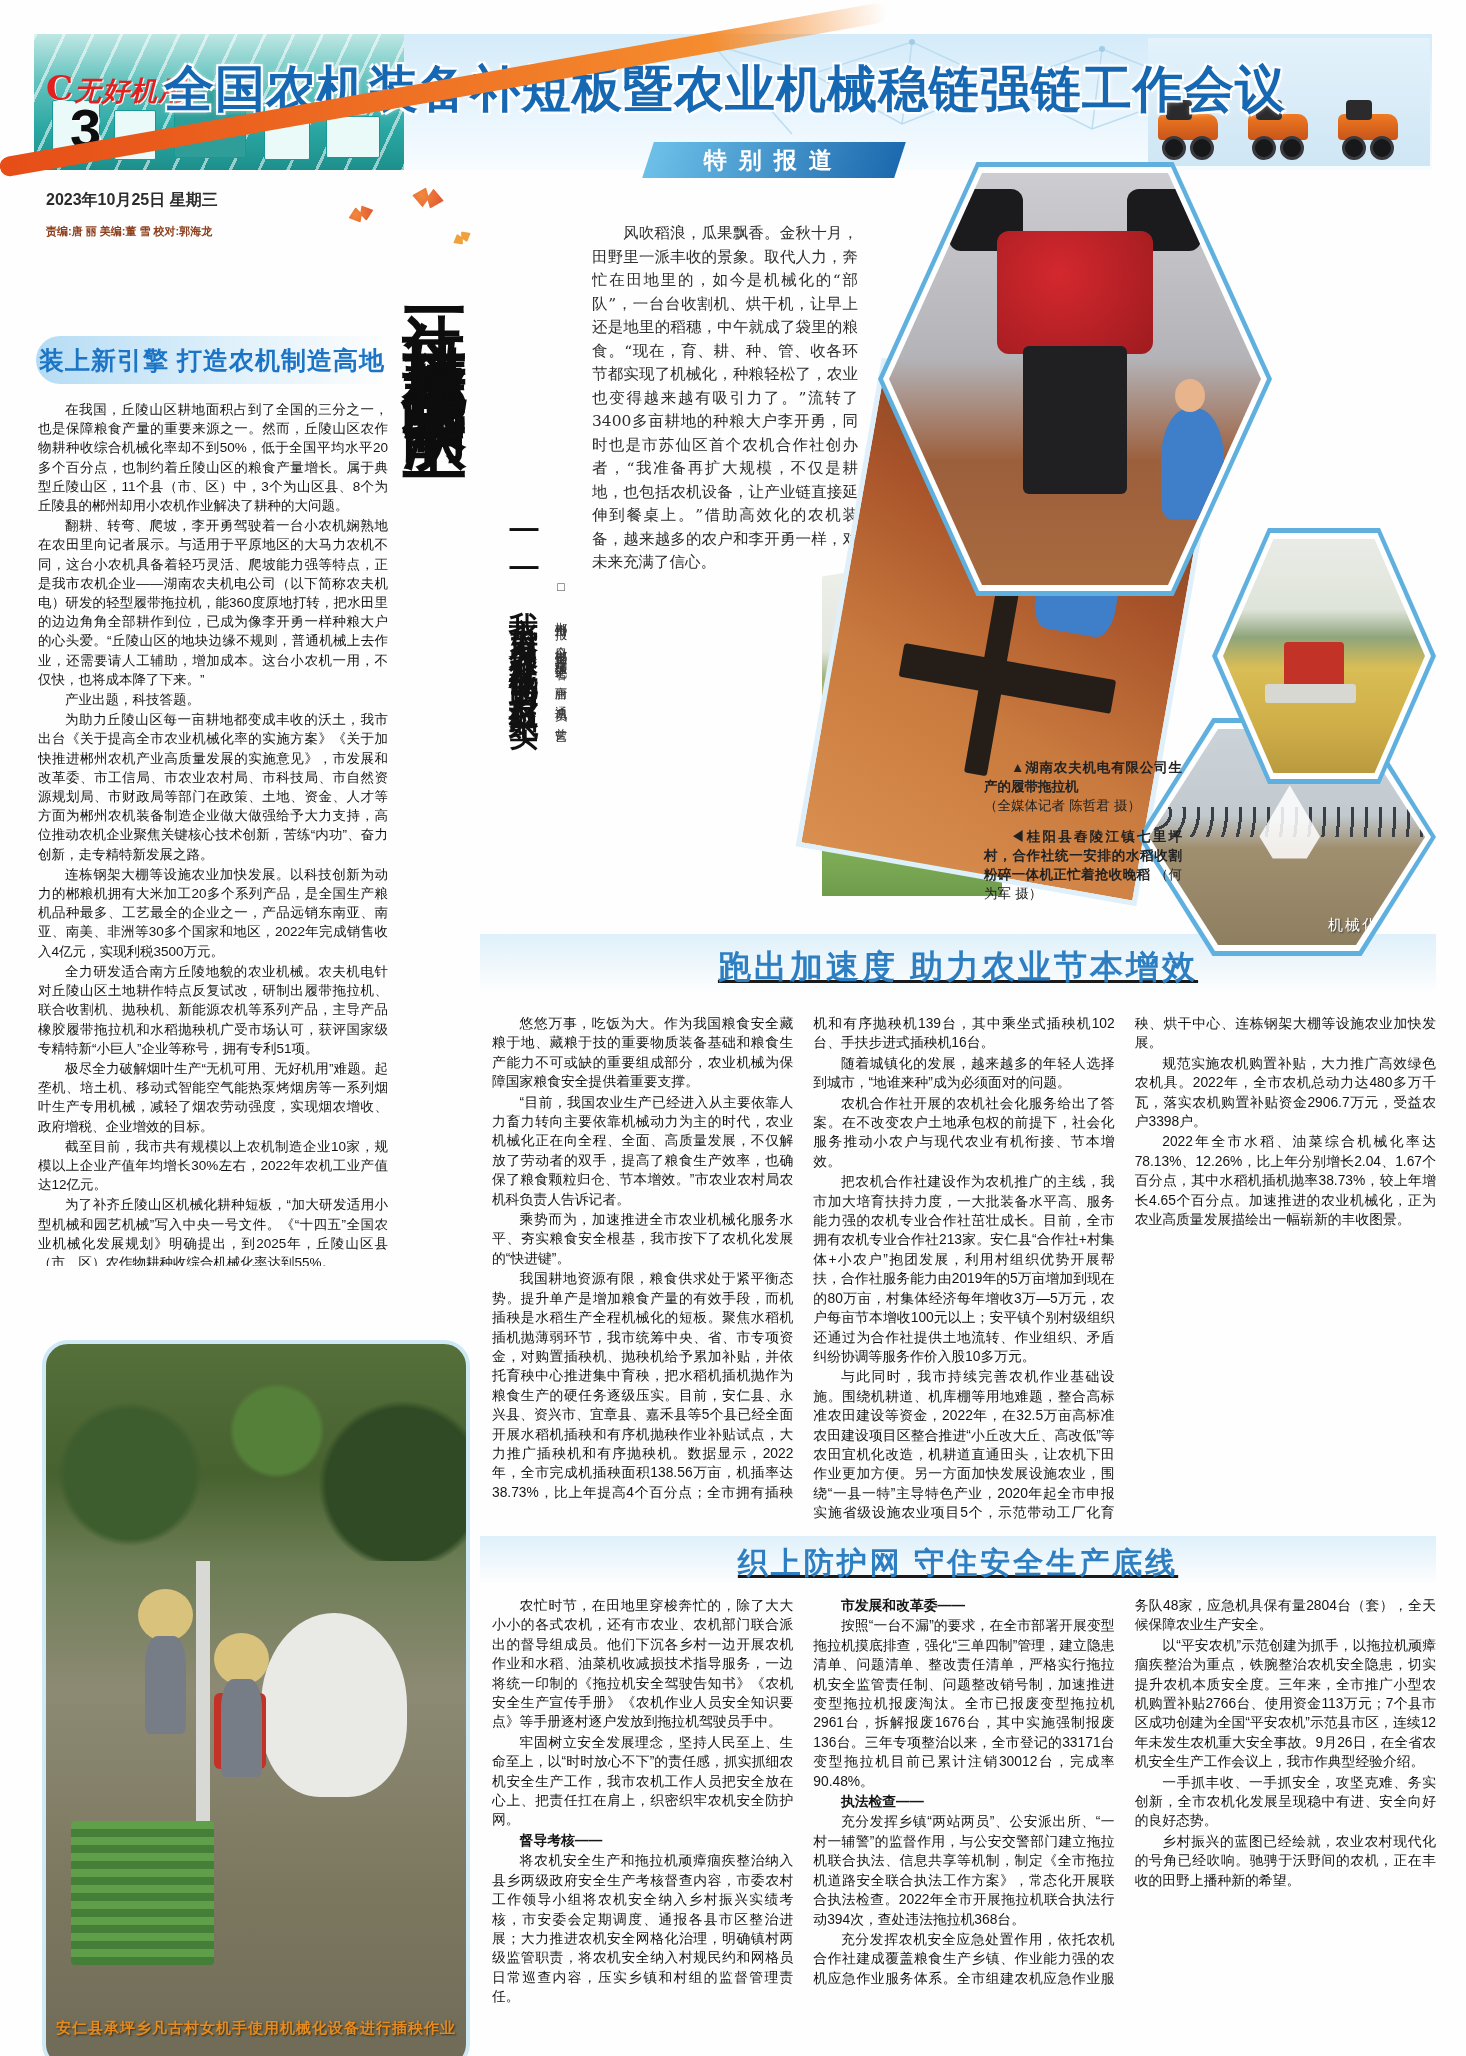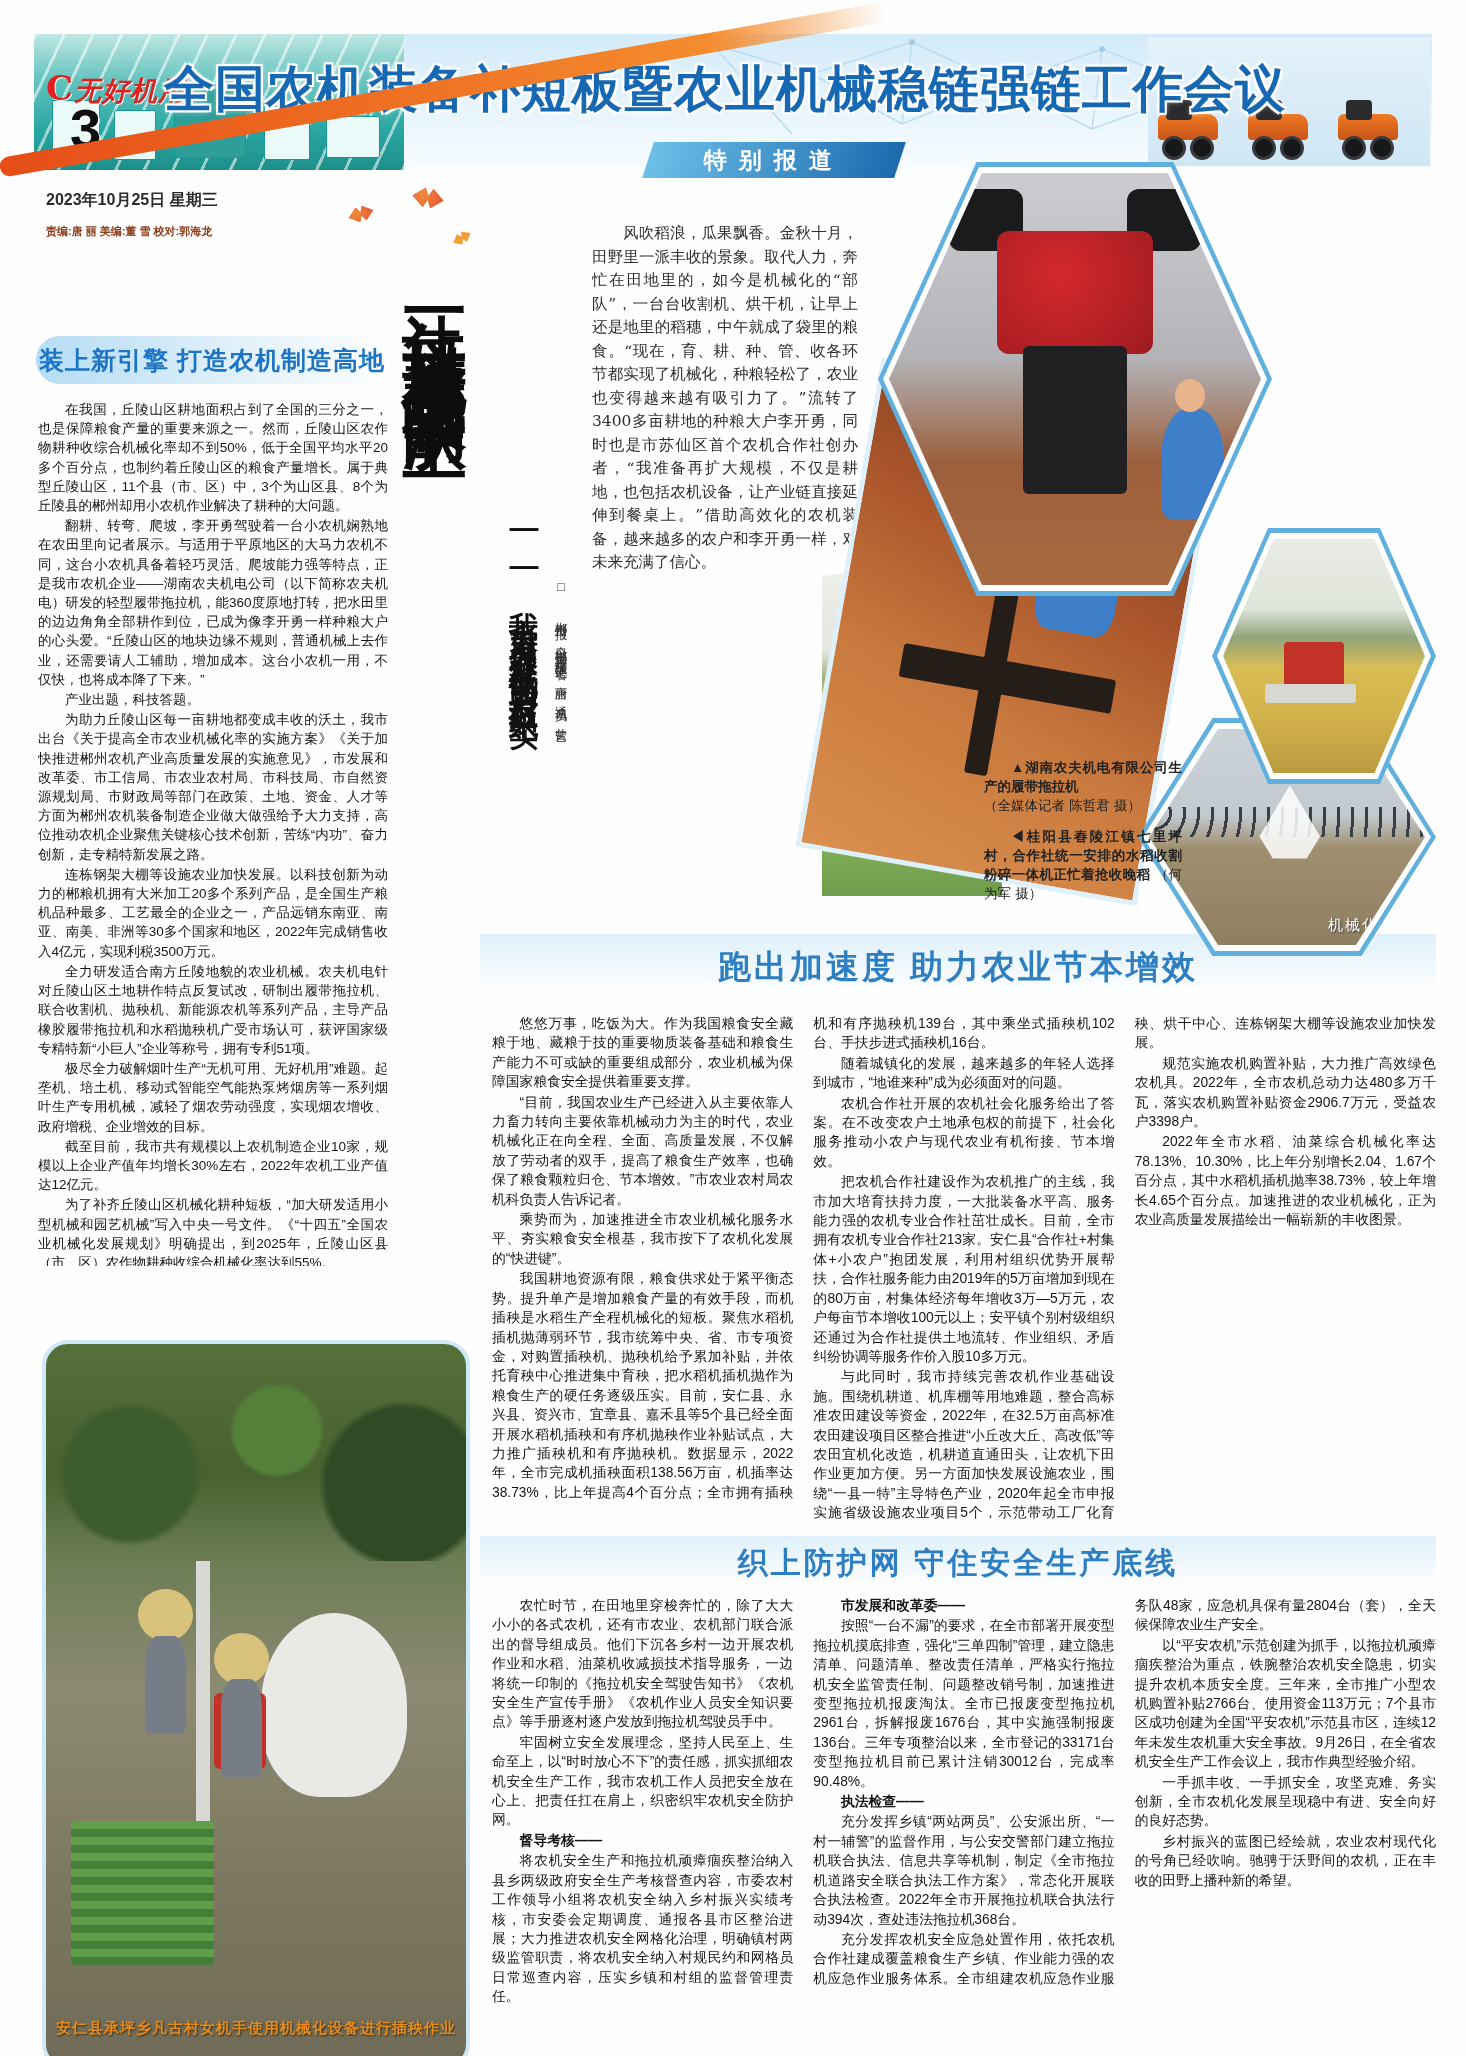--- a/index.html
+++ b/index.html
@@ -99,21 +99,21 @@
   .village{position:absolute;left:18%;top:26%;width:10%;height:7%;background:#c96a62;}
   .village.v2{left:52%;background:#b85c8a;}
   .tiller{position:absolute;left:4%;bottom:26%;width:34%;height:18%;background:#b8282c;border-radius:8px 14px 4px 4px;}
   .tiller:before{content:"";position:absolute;left:8%;bottom:-28%;width:30%;height:40%;background:#222;border-radius:50%;}
   .captions{position:absolute;left:162px;top:596px;width:198px;height:196px;z-index:4;
             font-size:13.5px;line-height:19px;font-weight:bold;color:#222;text-align:justify;}
   .captions .cap{margin-bottom:12px;text-indent:2em;}
   .captions .credit{font-weight:normal;font-family:"DejaVu Serif",serif;}
   
   .band{position:absolute;left:480px;width:956px;display:flex;align-items:center;justify-content:center;
-        background:linear-gradient(180deg,#dff0fa 0%,rgba(255,255,255,0) 90%);}
+        background:linear-gradient(180deg,#dff0fa 0%,rgba(255,255,255,0) 90%);text-decoration:underline;}
   .band span{font-weight:900;color:#2e7fc2;letter-spacing:3px;}
   .band2{top:934px;height:66px;}
   .band2 span{font-size:33px;}
   .band3{top:1536px;height:54px;}
   .band3 span{font-size:30px;}
   .cols{position:absolute;left:492px;width:944px;overflow:hidden;column-count:3;column-gap:20px;
         column-fill:auto;font-size:13.8px;line-height:19.4px;text-align:justify;color:#151515;}
   .cols2{top:1014px;height:518px;}
   .cols3{top:1596px;height:418px;}
   
@@ -282,21 +282,21 @@
   <div class="cols cols2">
       <p class="para">悠悠万事，吃饭为大。作为我国粮食安全藏粮于地、藏粮于技的重要物质装备基础和粮食生产能力不可或缺的重要组成部分，农业机械为保障国家粮食安全提供着重要支撑。</p>
       <p class="para">“目前，我国农业生产已经进入从主要依靠人力畜力转向主要依靠机械动力为主的时代，农业机械化正在向全程、全面、高质量发展，不仅解放了劳动者的双手，提高了粮食生产效率，也确保了粮食颗粒归仓、节本增效。”市农业农村局农机科负责人告诉记者。</p>
       <p class="para">乘势而为，加速推进全市农业机械化服务水平、夯实粮食安全根基，我市按下了农机化发展的“快进键”。</p>
       <p class="para">我国耕地资源有限，粮食供求处于紧平衡态势。提升单产是增加粮食产量的有效手段，而机插秧是水稻生产全程机械化的短板。聚焦水稻机插机抛薄弱环节，我市统筹中央、省、市专项资金，对购置插秧机、抛秧机给予累加补贴，并依托育秧中心推进集中育秧，把水稻机插机抛作为粮食生产的硬任务逐级压实。目前，安仁县、永兴县、资兴市、宜章县、嘉禾县等5个县已经全面开展水稻机插秧和有序机抛秧作业补贴试点，大力推广插秧机和有序抛秧机。数据显示，2022年，全市完成机插秧面积138.56万亩，机插率达38.73%，比上年提高4个百分点；全市拥有插秧机和有序抛秧机139台，其中乘坐式插秧机102台、手扶步进式插秧机16台。</p>
       <p class="para">随着城镇化的发展，越来越多的年轻人选择到城市，“地谁来种”成为必须面对的问题。</p>
       <p class="para">农机合作社开展的农机社会化服务给出了答案。在不改变农户土地承包权的前提下，社会化服务推动小农户与现代农业有机衔接、节本增效。</p>
       <p class="para">把农机合作社建设作为农机推广的主线，我市加大培育扶持力度，一大批装备水平高、服务能力强的农机专业合作社茁壮成长。目前，全市拥有农机专业合作社213家。安仁县“合作社+村集体+小农户”抱团发展，利用村组织优势开展帮扶，合作社服务能力由2019年的5万亩增加到现在的80万亩，村集体经济每年增收3万—5万元，农户每亩节本增收100元以上；安平镇个别村级组织还通过为合作社提供土地流转、作业组织、矛盾纠纷协调等服务作价入股10多万元。</p>
       <p class="para">与此同时，我市持续完善农机作业基础设施。围绕机耕道、机库棚等用地难题，整合高标准农田建设等资金，2022年，在32.5万亩高标准农田建设项目区整合推进“小丘改大丘、高改低”等农田宜机化改造，机耕道直通田头，让农机下田作业更加方便。另一方面加快发展设施农业，围绕“一县一特”主导特色产业，2020年起全市申报实施省级设施农业项目5个，示范带动工厂化育秧、烘干中心、连栋钢架大棚等设施农业加快发展。</p>
       <p class="para">规范实施农机购置补贴，大力推广高效绿色农机具。2022年，全市农机总动力达480多万千瓦，落实农机购置补贴资金2906.7万元，受益农户3398户。</p>
-      <p class="para">2022年全市水稻、油菜综合机械化率达78.13%、10.30%，比上年分别增长2.04、1.67个百分点，其中水稻机插机抛率38.73%，较上年增长4.65个百分点。加速推进的农业机械化，正为农业高质量发展描绘出一幅崭新的丰收图景。</p>
+      <p class="para">2022年全市水稻、油菜综合机械化率达78.13%、12.26%，比上年分别增长2.04、1.67个百分点，其中水稻机插机抛率38.73%，较上年增长4.65个百分点。加速推进的农业机械化，正为农业高质量发展描绘出一幅崭新的丰收图景。</p>
     </div>
 
   <div class="band band3">
     <span>织上防护网  守住安全生产底线</span>
   </div>
   <div class="cols cols3">
       <p class="para">农忙时节，在田地里穿梭奔忙的，除了大大小小的各式农机，还有市农业、农机部门联合派出的督导组成员。他们下沉各乡村一边开展农机作业和水稻、油菜机收减损技术指导服务，一边将统一印制的《拖拉机安全驾驶告知书》《农机安全生产宣传手册》《农机作业人员安全知识要点》等手册逐村逐户发放到拖拉机驾驶员手中。</p>
       <p class="para">牢固树立安全发展理念，坚持人民至上、生命至上，以“时时放心不下”的责任感，抓实抓细农机安全生产工作，我市农机工作人员把安全放在心上、把责任扛在肩上，织密织牢农机安全防护网。</p>
       <p class="para subhead">督导考核——</p>
       <p class="para">将农机安全生产和拖拉机顽瘴痼疾整治纳入县乡两级政府安全生产考核督查内容，市委农村工作领导小组将农机安全纳入乡村振兴实绩考核，市安委会定期调度、通报各县市区整治进展；大力推进农机安全网格化治理，明确镇村两级监管职责，将农机安全纳入村规民约和网格员日常巡查内容，压实乡镇和村组的监督管理责任。</p>

